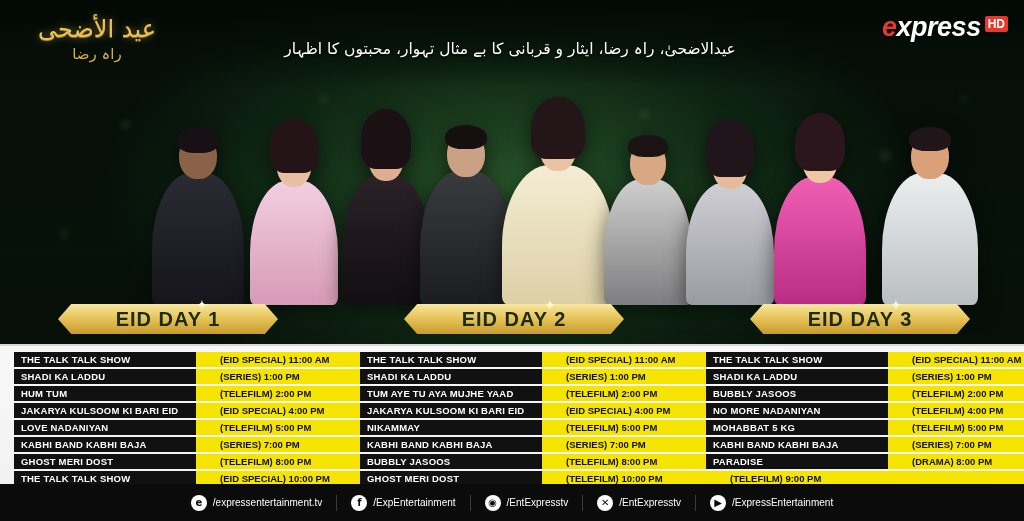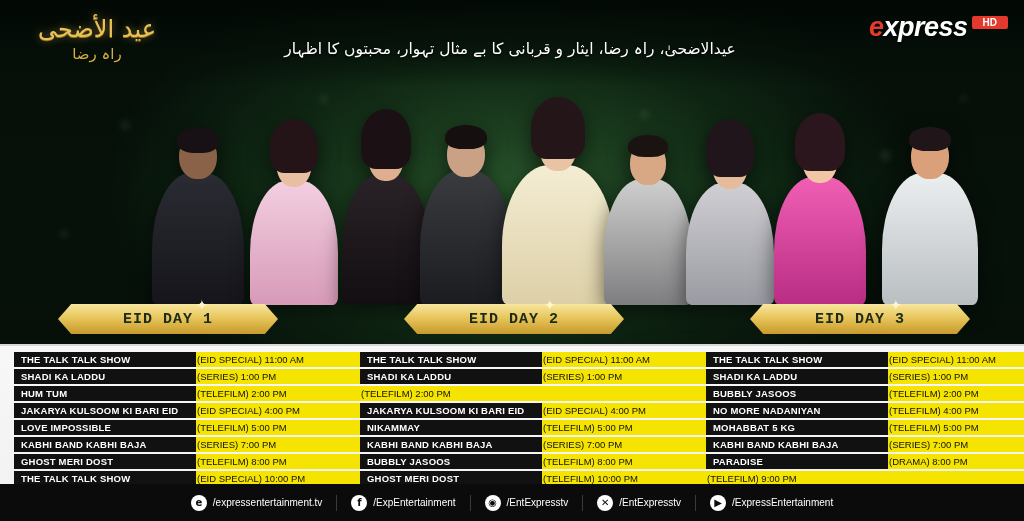--- a/index.html
+++ b/index.html
@@ -53,22 +53,22 @@
     display: flex; align-items: flex-start; gap: 4px;
   }
   .express-word {
     font-family: "Liberation Sans", sans-serif;
     font-size: 27px; font-weight: bold; font-style: italic;
     color: #ffffff; letter-spacing: -0.5px; line-height: 1;
     text-shadow: 0 1px 2px rgba(0,0,0,0.8);
   }
   .express-word .xmark { color: #e43a2e; }
   .hd-badge {
-    background: #e43a2e; color: #fff; font-size: 10px; font-weight: bold;
-    padding: 1px 11px; border-radius: 2px; margin-top: 2px;
+    background: #e43a2e; color: #fff; font-size: 12px; font-weight: bold;
+    padding: 1px 3px; border-radius: 2px; margin-top: 2px;
   }
   
   .cast {
     position: absolute; left: 0; top: 70px; width: 1024px; height: 235px;
   }
   .person {
     position: absolute; bottom: 0;
     filter: drop-shadow(0 6px 10px rgba(0,0,0,0.55));
   }
   .p-body { position: absolute; bottom: 0; left: 50%; transform: translateX(-50%);
@@ -90,22 +90,22 @@
   }
   .dayhead .ribbon {
     width: 100%; height: 30px;
     background: linear-gradient(180deg, #f7e7a0 0%, #e8c65c 45%, #c89a2c 100%);
     border-radius: 3px;
     clip-path: polygon(6% 0, 94% 0, 100% 50%, 94% 100%, 6% 100%, 0 50%);
     display: flex; align-items: center; justify-content: center;
     box-shadow: 0 2px 6px rgba(0,0,0,0.5);
   }
   .dayhead .ribbon span {
-    font-size: 15px; font-weight: bold; color: #1d2b18; letter-spacing: 1px;
-    font-family: Liberation Mono, monospace;
+    font-size: 20px; font-weight: bold; color: #1d2b18; letter-spacing: 1px;
+    font-family: Liberation Sans, sans-serif;
   }
   .star { position:absolute; width:14px; height:14px; color:#fff7c9; font-size:14px; line-height:14px; }
   
   .panel {
     position: absolute; top: 344px; left: 0; width: 1024px; height: 140px;
     background: linear-gradient(180deg, rgba(255,255,255,0.97) 0%, #f2f2f2 100%);
     border-top: 2px solid #d8d8d8;
   }
   .col { position: absolute; top: 6px; width: 376px; }
   .col-1 { left: 14px; }
@@ -121,23 +121,23 @@
     font-size: 9.5px; font-weight: bold;
     display: flex; align-items: center;
     padding-left: 7px;
     letter-spacing: 0.2px;
     white-space: nowrap; overflow: hidden;
   }
   .row .time {
     flex: 1;
     background: #f5e400;
     color: #101010;
-    font-size: 9.5px; font-weight: normal;
+    font-size: 9.5px; font-weight: bold;
     display: flex; align-items: center;
-    padding-left: 1px;
+    padding-left: 24px;
     white-space: nowrap; overflow: hidden;
   }
   
   .footer {
     position: absolute; bottom: 0; left: 0; width: 1024px; height: 37px;
     background: #0b0b0b;
     display: flex; align-items: center; justify-content: center; gap: 14px;
   }
   .social { display: flex; align-items: center; gap: 6px; }
   .social .glyph {
@@ -273,21 +273,21 @@
         </div>
       <div class="row">
           <div class="title">HUM TUM</div>
           <div class="time">(TELEFILM) 2:00 PM</div>
         </div>
       <div class="row">
           <div class="title">JAKARYA KULSOOM KI BARI EID</div>
           <div class="time">(EID SPECIAL) 4:00 PM</div>
         </div>
       <div class="row">
-          <div class="title">LOVE IMPOSSIBLE</div>
+          <div class="title">LOVE NADANIYAN</div>
           <div class="time">(TELEFILM) 5:00 PM</div>
         </div>
       <div class="row">
           <div class="title">KABHI BAND KABHI BAJA</div>
           <div class="time">(SERIES) 7:00 PM</div>
         </div>
       <div class="row">
           <div class="title">GHOST MERI DOST</div>
           <div class="time">(TELEFILM) 8:00 PM</div>
         </div>
@@ -300,20 +300,21 @@
     <div class="col col-2">
       <div class="row">
           <div class="title">THE TALK TALK SHOW</div>
           <div class="time">(EID SPECIAL) 11:00 AM</div>
         </div>
       <div class="row">
           <div class="title">SHADI KA LADDU</div>
           <div class="time">(SERIES) 1:00 PM</div>
         </div>
       <div class="row">
+          <div class="title">TUM AYE TU AYA MUJHE YAAD</div>
           <div class="time">(TELEFILM) 2:00 PM</div>
         </div>
       <div class="row">
           <div class="title">JAKARYA KULSOOM KI BARI EID</div>
           <div class="time">(EID SPECIAL) 4:00 PM</div>
         </div>
       <div class="row">
           <div class="title">NIKAMMAY</div>
           <div class="time">(TELEFILM) 5:00 PM</div>
         </div>

